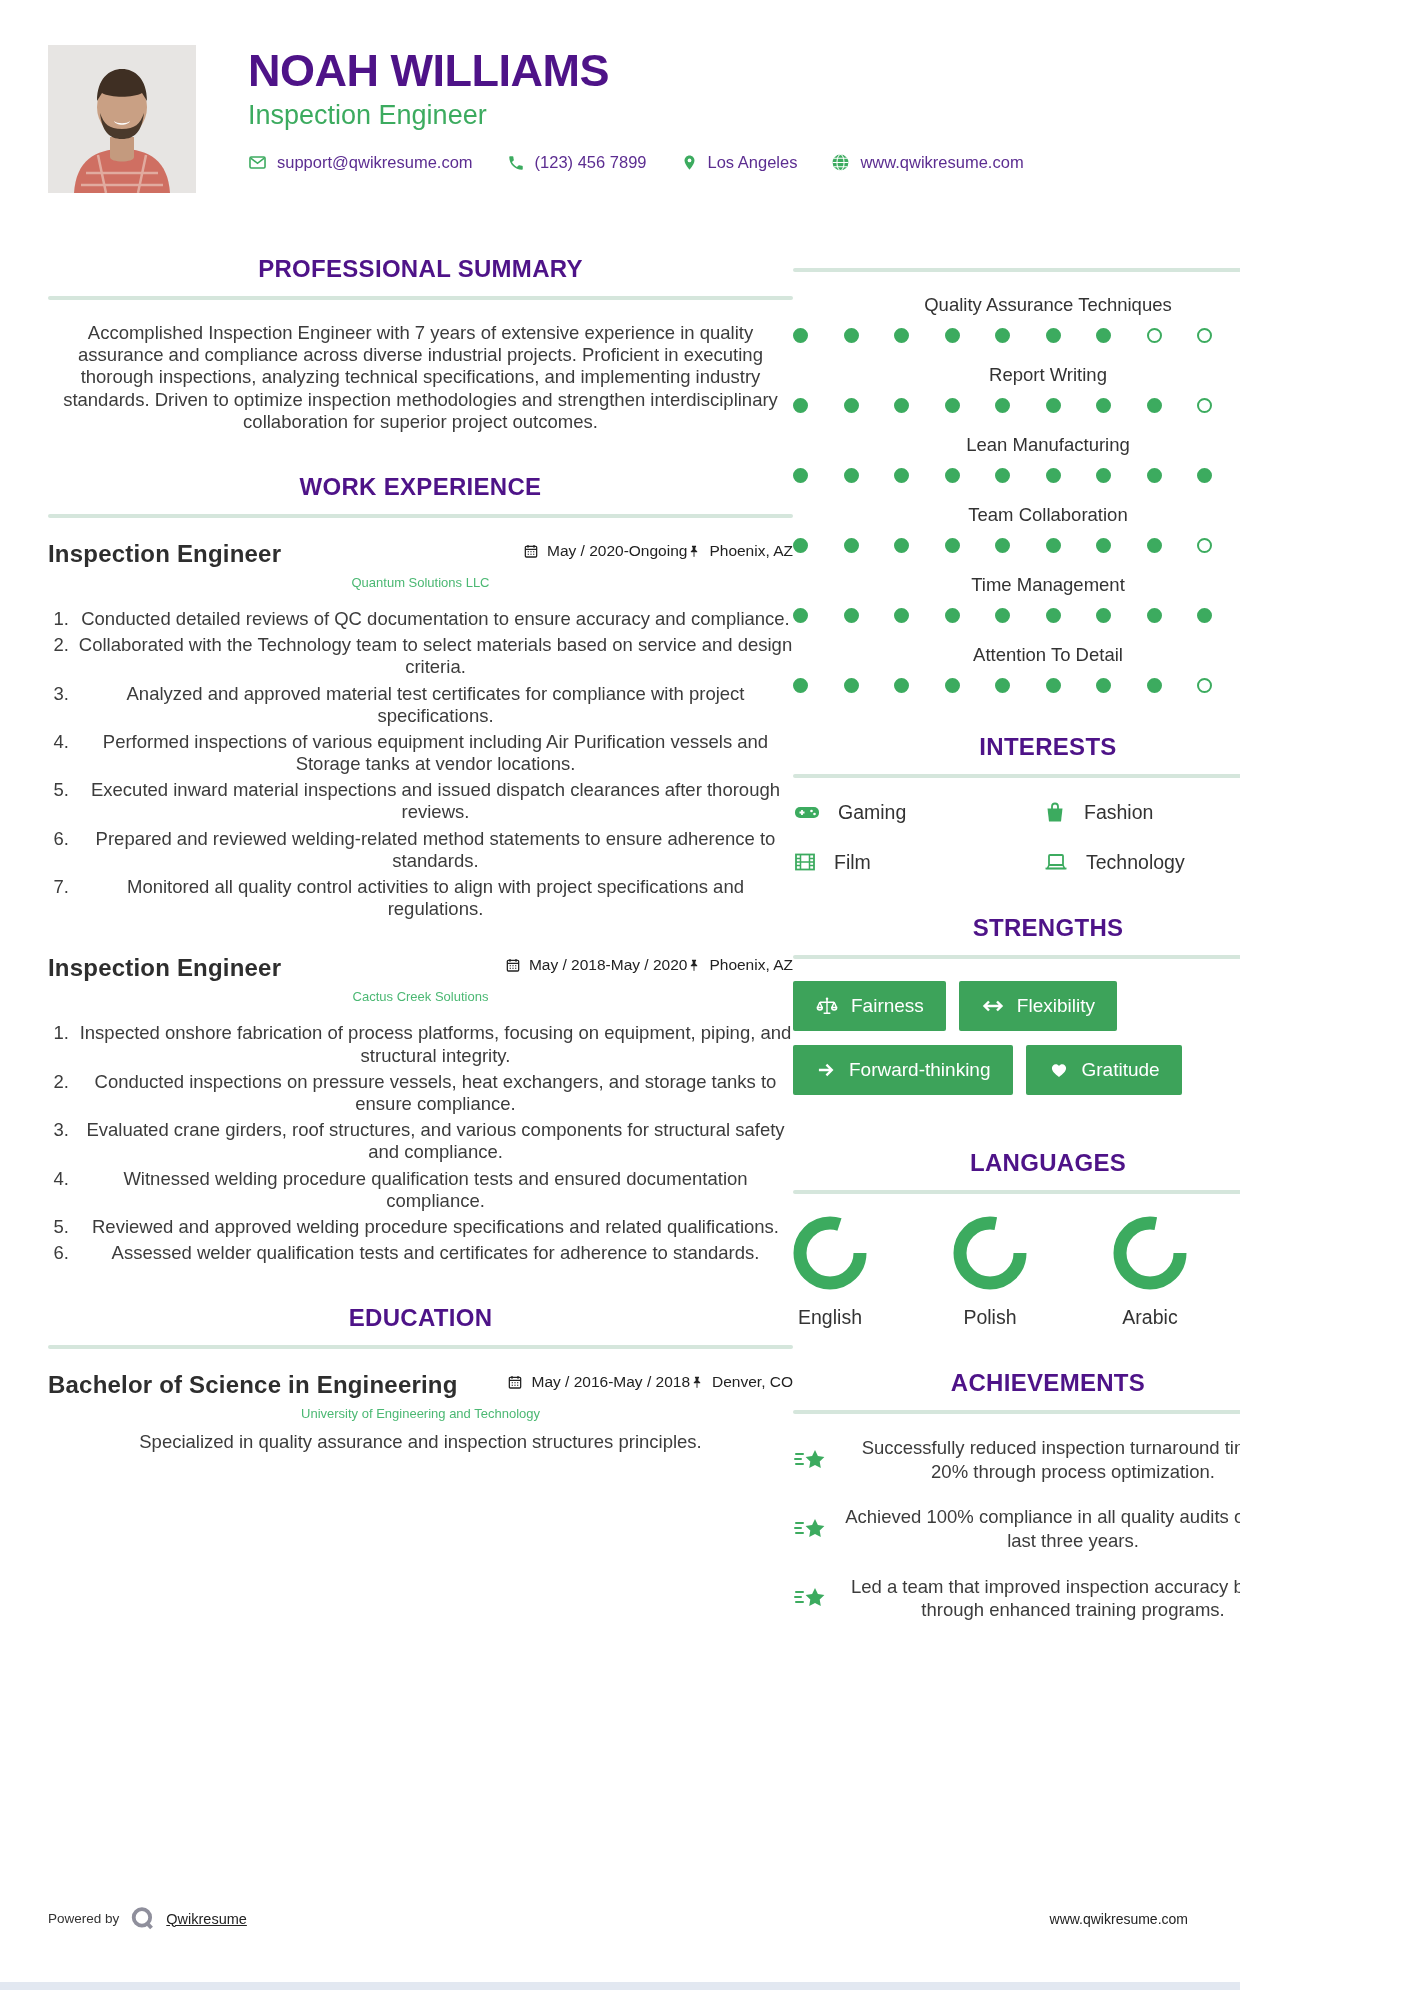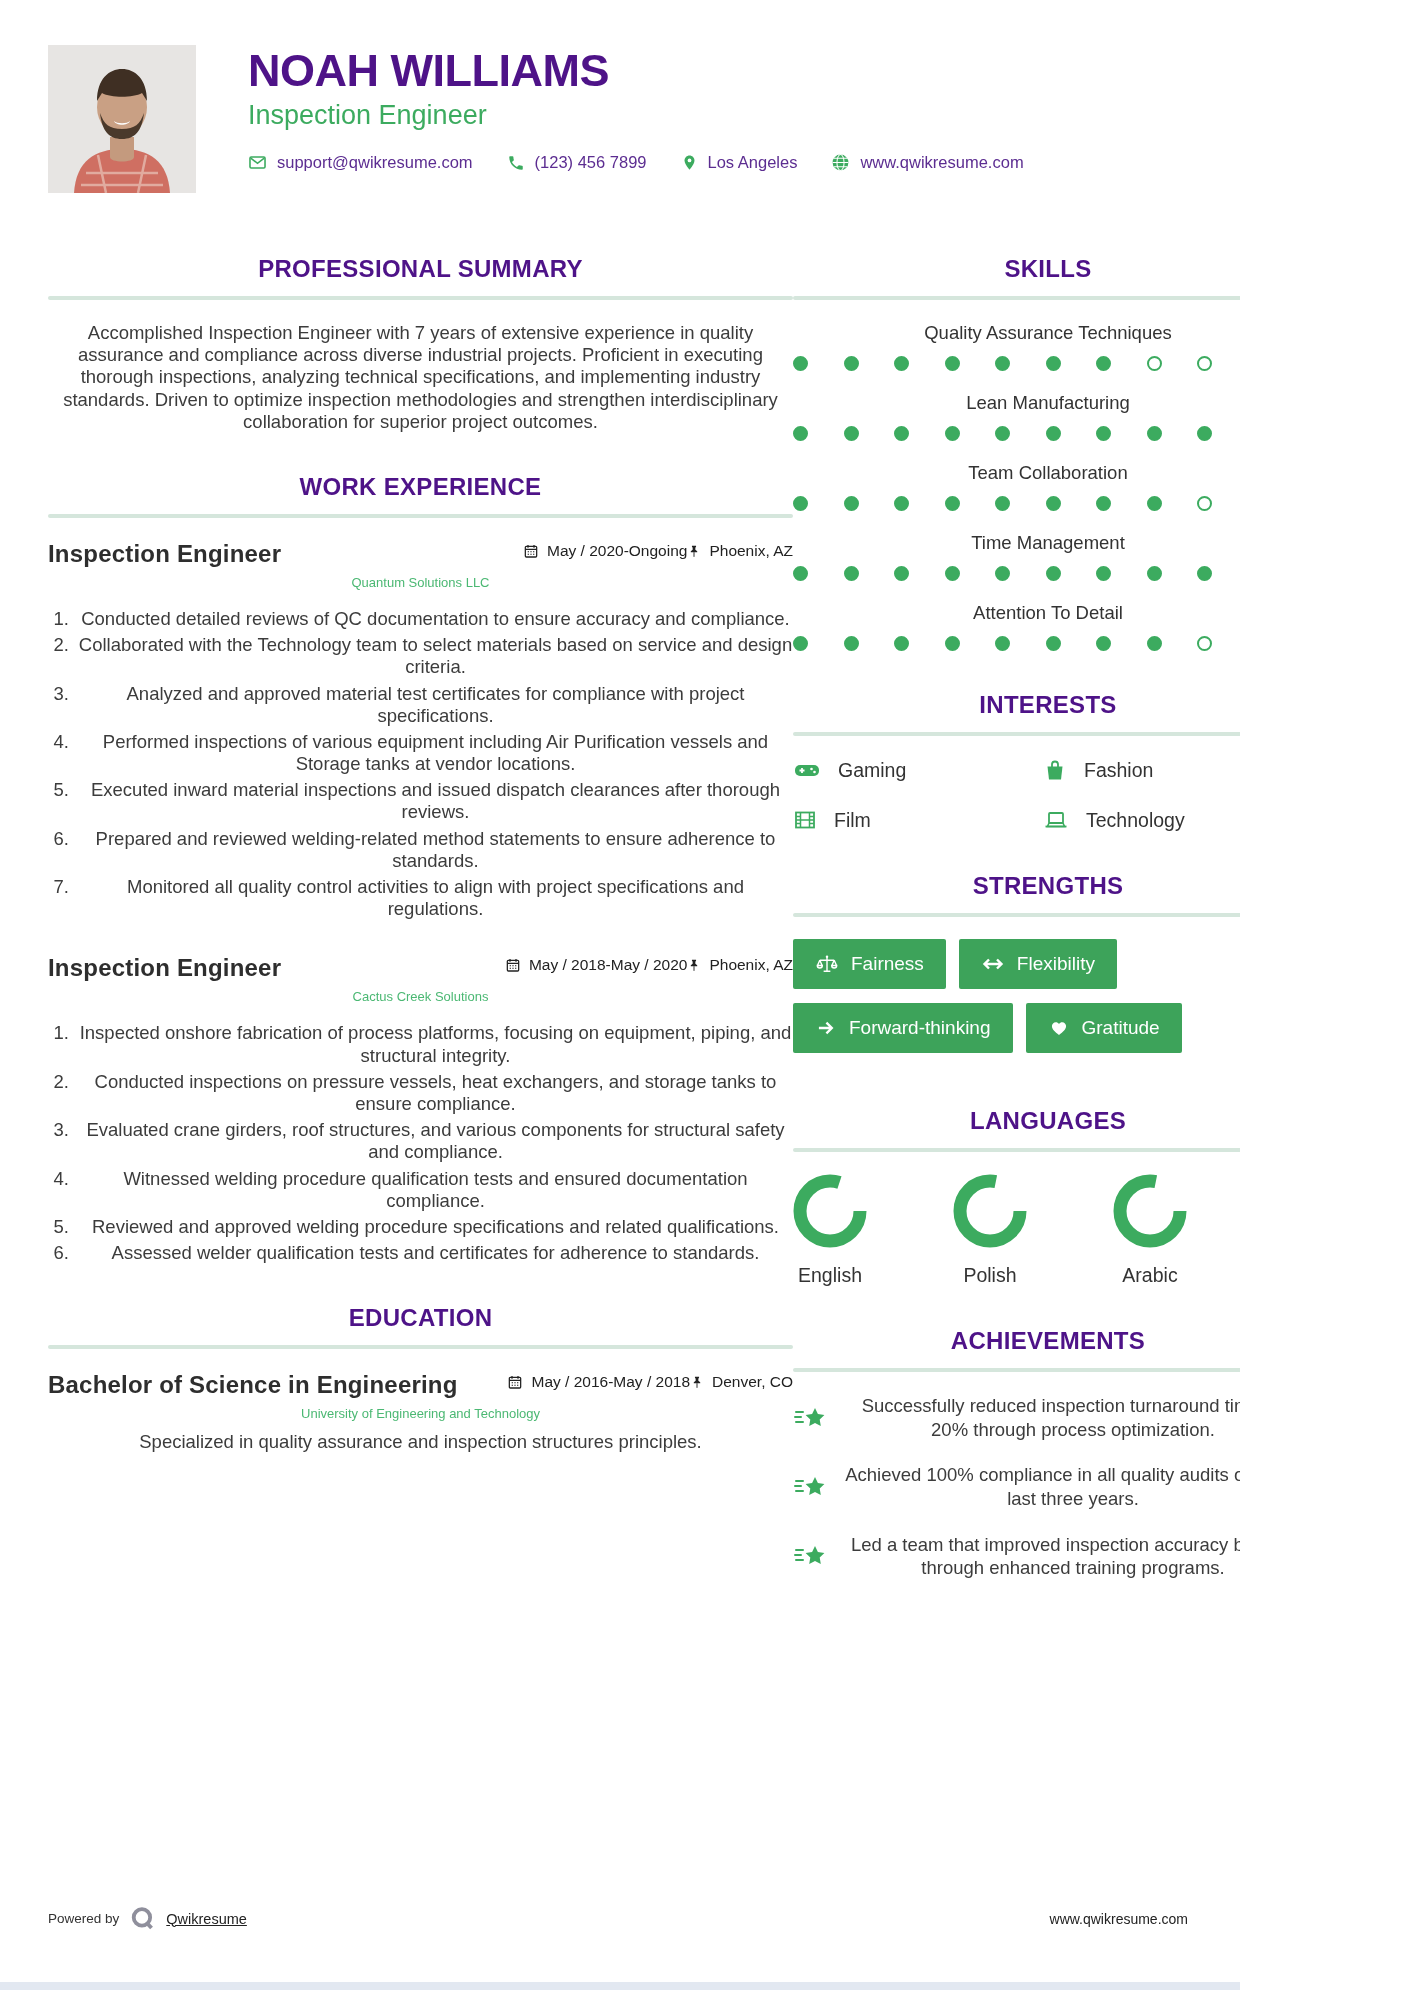--- a/index.html
+++ b/index.html
@@ -257,34 +257,48 @@
             </div>
           </div>
           <div class="company">University of Engineering and Technology</div>
           <p class="edu-note">Specialized in quality assurance and inspection structures principles.</p>
         </div>
       </section>
     </div>
 
     <div class="col-right">
       <section>
-        <h2 class="sec-h">SKILLS</h2>
         <div class="sec-divider"></div>
         <div id="skills-list">
             <div class="skill">
               <div class="skill-name">Quality Assurance Techniques</div>
               <div class="dots">
                 <span class="dot filled"></span>
                 <span class="dot filled"></span>
                 <span class="dot filled"></span>
                 <span class="dot filled"></span>
                 <span class="dot filled"></span>
                 <span class="dot filled"></span>
                 <span class="dot filled"></span>
                 <span class="dot"></span>
+                <span class="dot"></span>
+                <span class="dot"></span>
+              </div>
+            </div>
+            <div class="skill">
+              <div class="skill-name">Report Writing</div>
+              <div class="dots">
+                <span class="dot filled"></span>
+                <span class="dot filled"></span>
+                <span class="dot filled"></span>
+                <span class="dot filled"></span>
+                <span class="dot filled"></span>
+                <span class="dot filled"></span>
+                <span class="dot filled"></span>
+                <span class="dot filled"></span>
                 <span class="dot"></span>
                 <span class="dot"></span>
               </div>
             </div>
             <div class="skill">
               <div class="skill-name">Lean Manufacturing</div>
               <div class="dots">
                 <span class="dot filled"></span>
                 <span class="dot filled"></span>
                 <span class="dot filled"></span>

